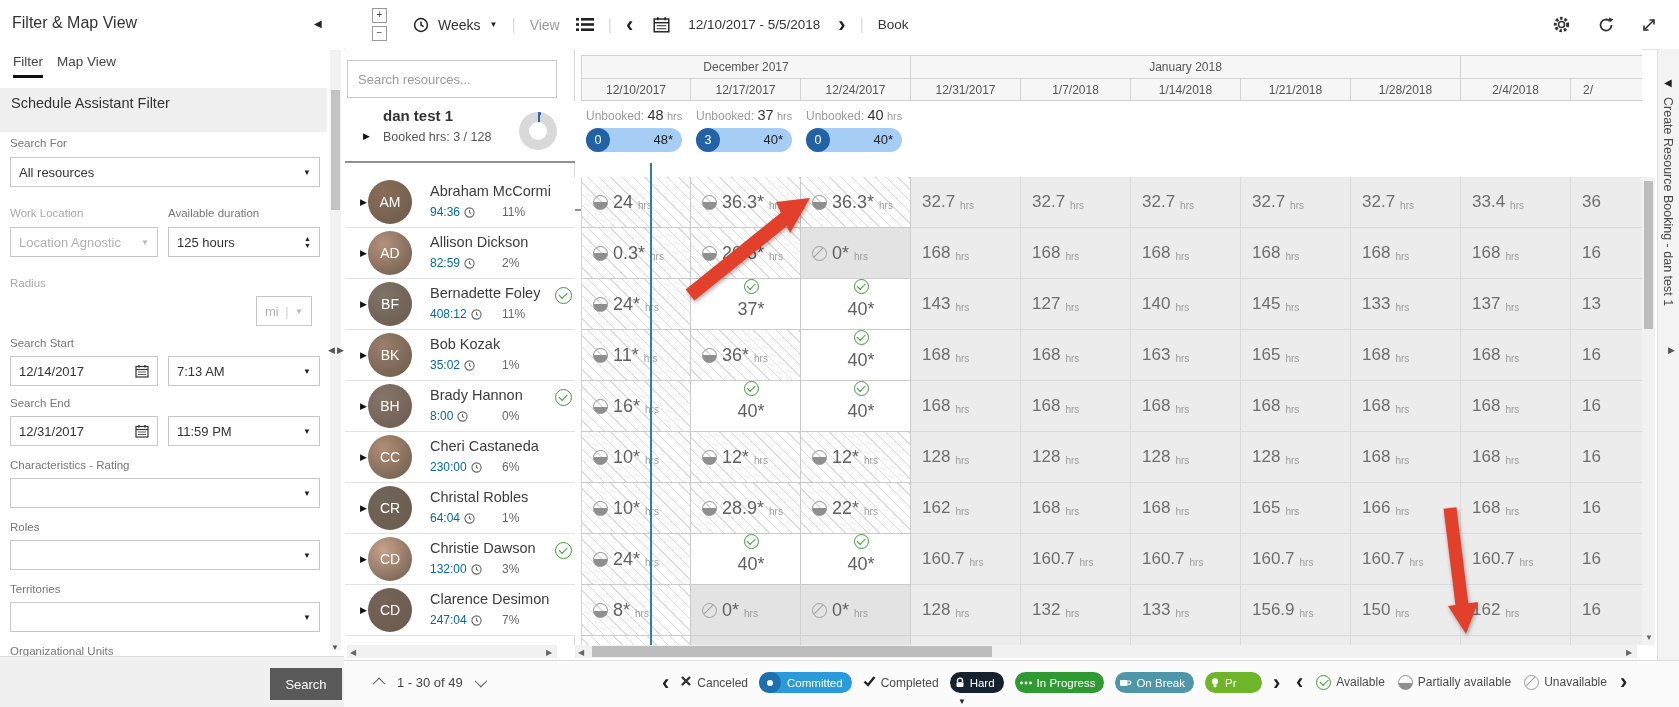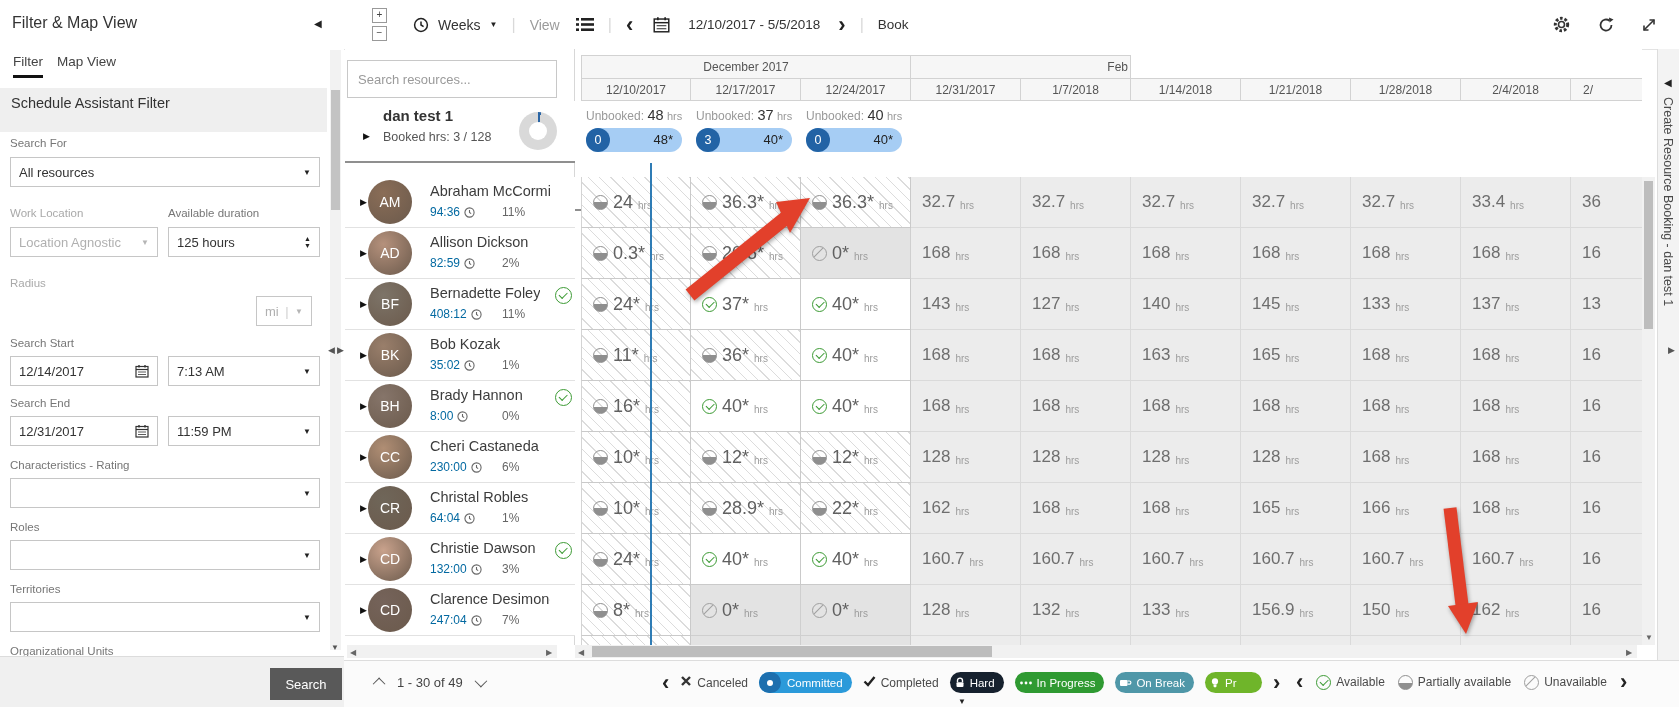--- a/index.html
+++ b/index.html
@@ -78,21 +78,21 @@
   .plabel .u{font-size:11px;color:#999;}
   .pill{margin-top:5px;width:96px;height:24px;border-radius:12px;background:#a6cdf4;position:relative;}
   .pill .cnum{position:absolute;left:0;top:0;width:24px;height:24px;border-radius:50%;background:#2263a5;
       color:#fff;font-size:12.5px;display:flex;align-items:center;justify-content:center;}
   .pill .rem{position:absolute;right:9px;top:4px;font-size:13px;color:#222;}
   .grow-line{position:absolute;display:flex;left:6px;}
   .cell{width:110px;height:51px;box-sizing:border-box;border-right:1px solid #d4d4d4;border-bottom:1px solid #d4d4d4;
       display:flex;align-items:center;padding-left:11px;gap:5px;overflow:hidden;}
   .cell:first-child{border-left:1px solid #d4d4d4;}
   .c-hatch{background:repeating-linear-gradient(45deg,#fff 0 7px,#dcdcdc 7px 8px);border-color:#cacaca;}
-  .c-white{background:#fff;border-color:#cacaca;}
+  .c-white{background:#fff;border-color:#cacaca;flex-direction:column;}
   .c-gray{background:#e3e3e3;border-color:#cfcfcf;}
   .c-plain{background:#ececec;border-color:#dadada;}
   .cv{font-size:18px;color:#606060;white-space:nowrap;}
   .c-plain .cv{font-size:17px;color:#6e6e6e;}
   .cu{font-size:10px;color:#9c9c9c;align-self:center;margin-top:6px;}
   .ci{flex:0 0 auto;display:inline-block;box-sizing:border-box;}
   .ci-partial{width:15px;height:15px;border:1.5px solid #8f8f8f;border-radius:50%;
       background:linear-gradient(#0000 50%,#8f8f8f 50%);}
   .ci-avail{width:15px;height:15px;border:1.5px solid #3d9b35;border-radius:50%;position:relative;}
   .ci-avail::after{content:"";position:absolute;left:2.5px;top:3px;width:7px;height:3.5px;
@@ -421,20 +421,21 @@
             <path d="M6 3.2V6l1.8 1.2" fill="none" stroke="#666" stroke-width="1.2"></path>
           </svg>
         </span>
         <span class="rpct">7%</span>
       </div>
     </div>
 
   <div id="grid" class="abs">
     <div class="mrow" id="month-row">
         <div class="mcell" style="width: 330px;">December 2017</div>
+        <div class="mcell" style="width: 550px;">January 2018</div>
         <div class="mcell lastm" style="width: 220px;">Feb</div>
       </div>
     <div class="wrow" id="week-row">
         <div class="wcell" style="width: 110px;">12/10/2017</div>
         <div class="wcell" style="width: 110px;">12/17/2017</div>
         <div class="wcell" style="width: 110px;">12/24/2017</div>
         <div class="wcell" style="width: 110px;">12/31/2017</div>
         <div class="wcell" style="width: 110px;">1/7/2018</div>
         <div class="wcell" style="width: 110px;">1/14/2018</div>
         <div class="wcell" style="width: 110px;">1/21/2018</div>

